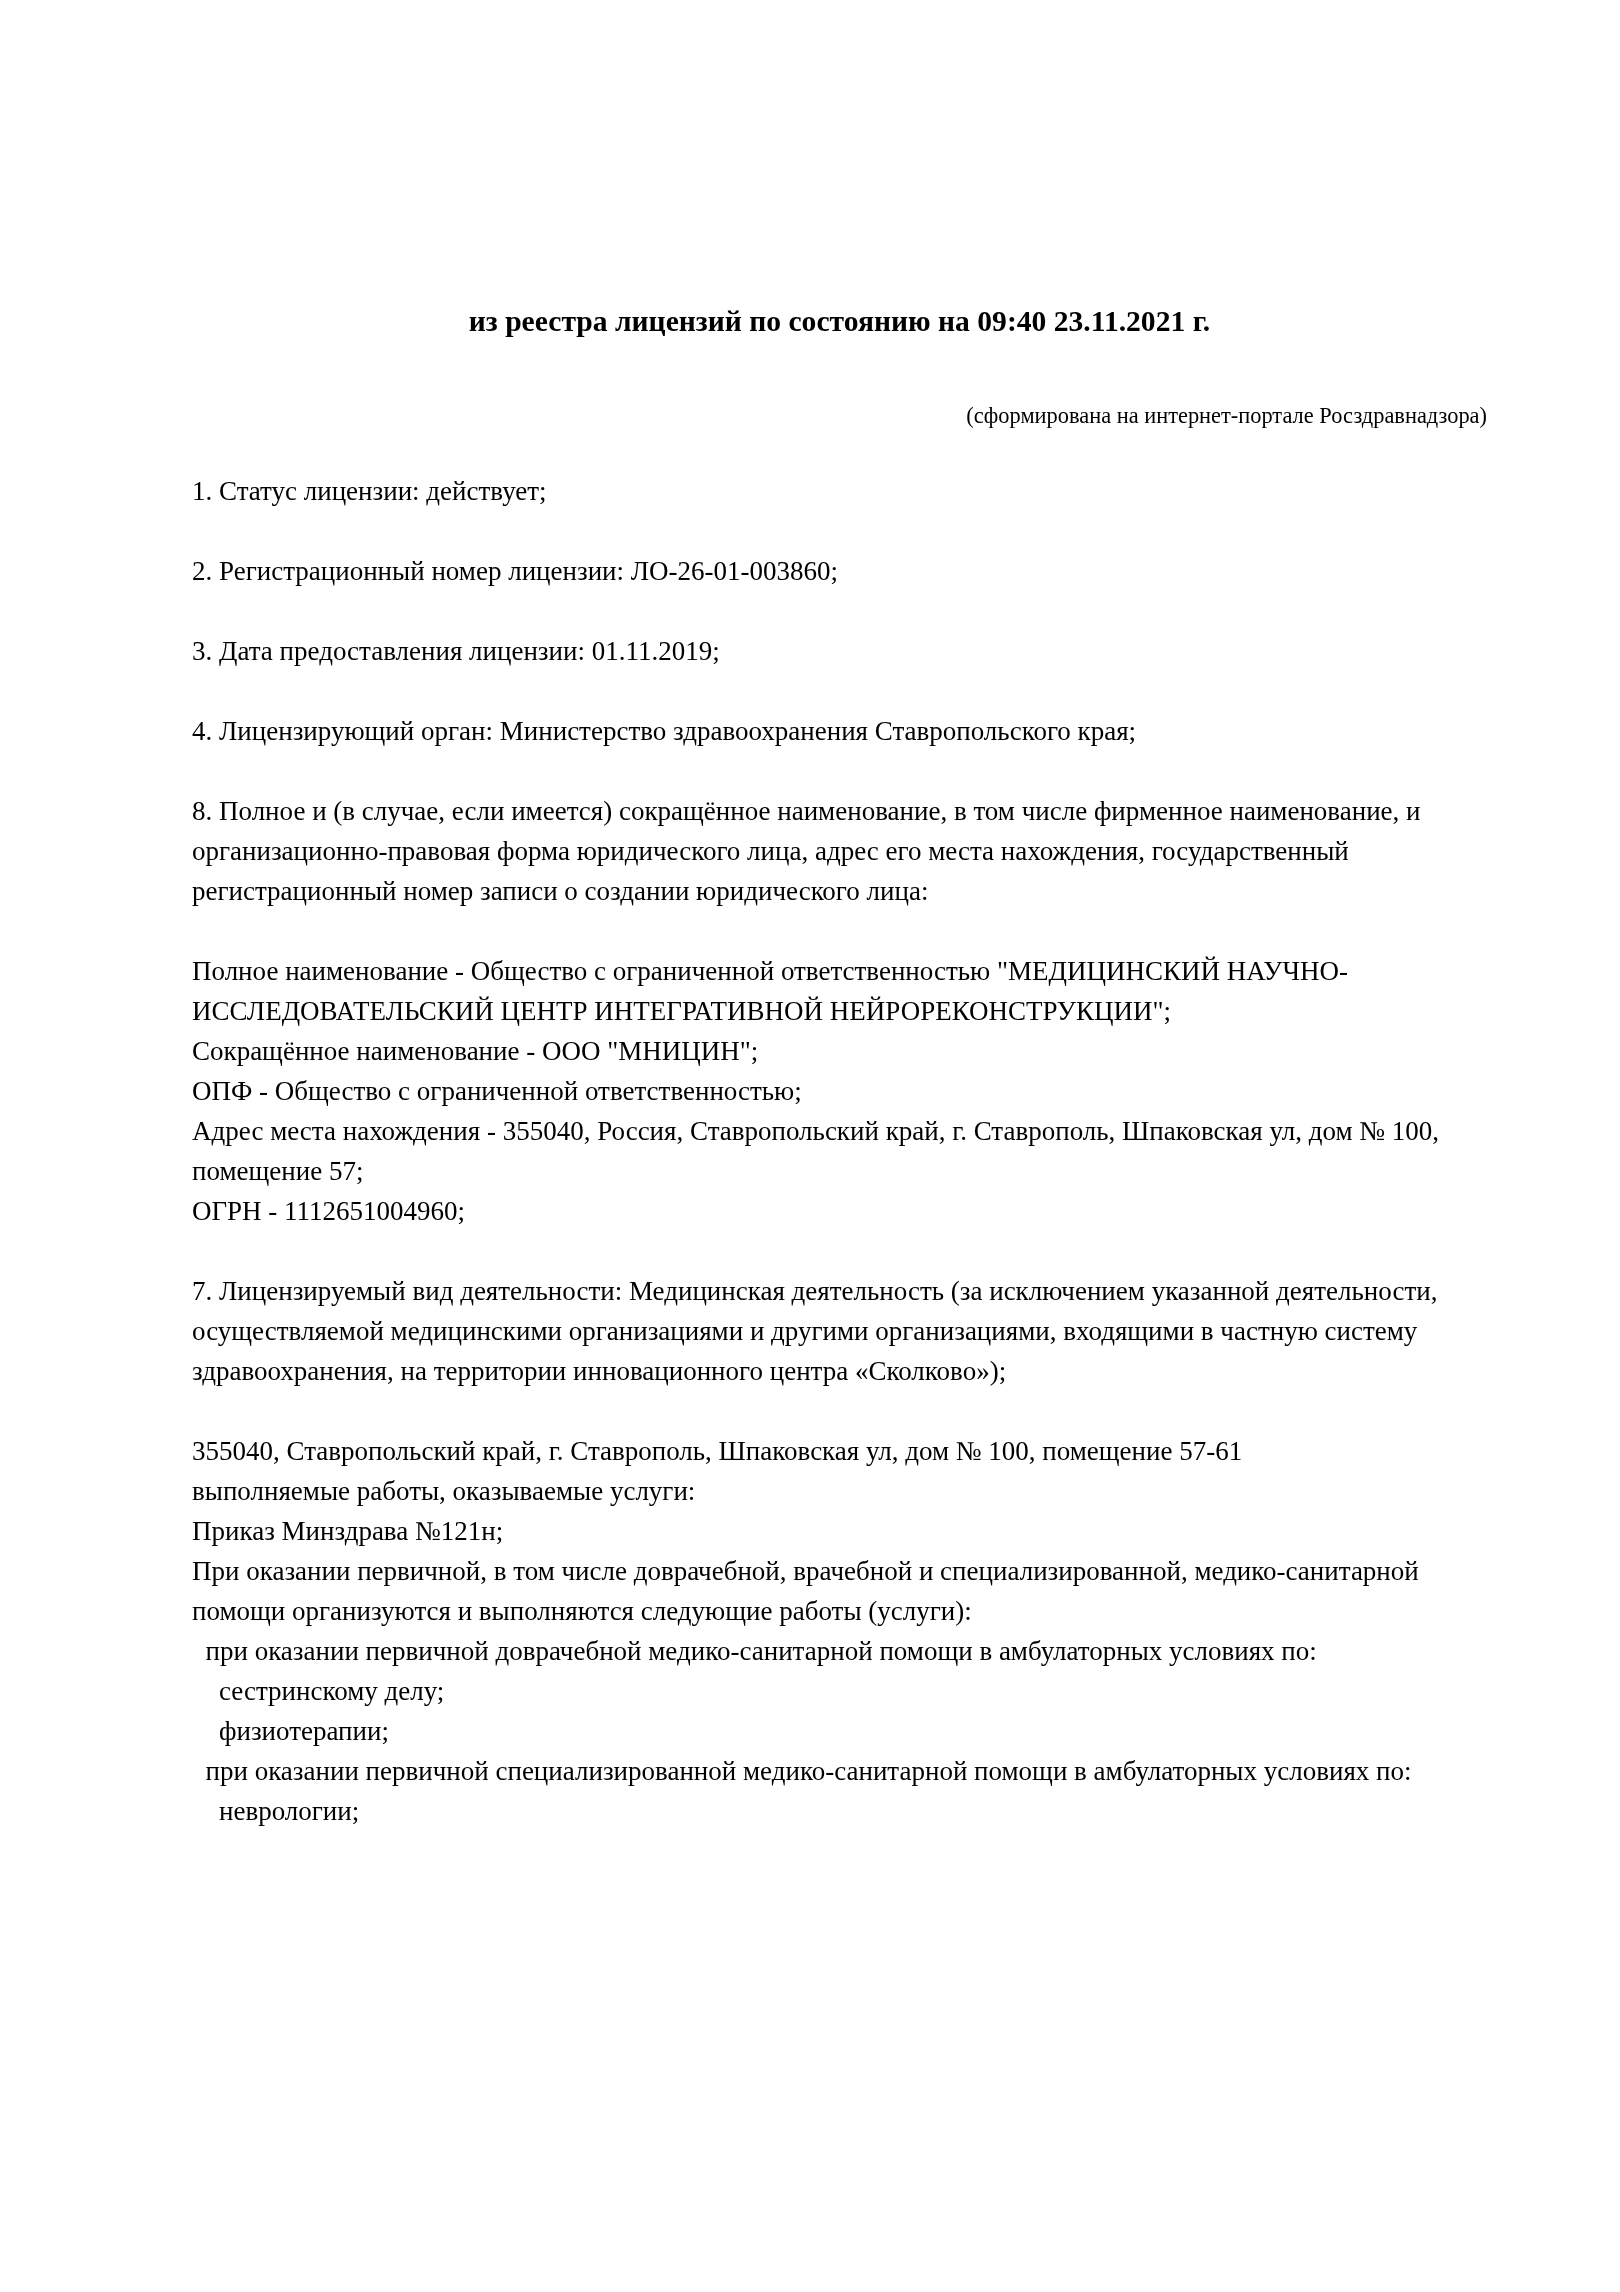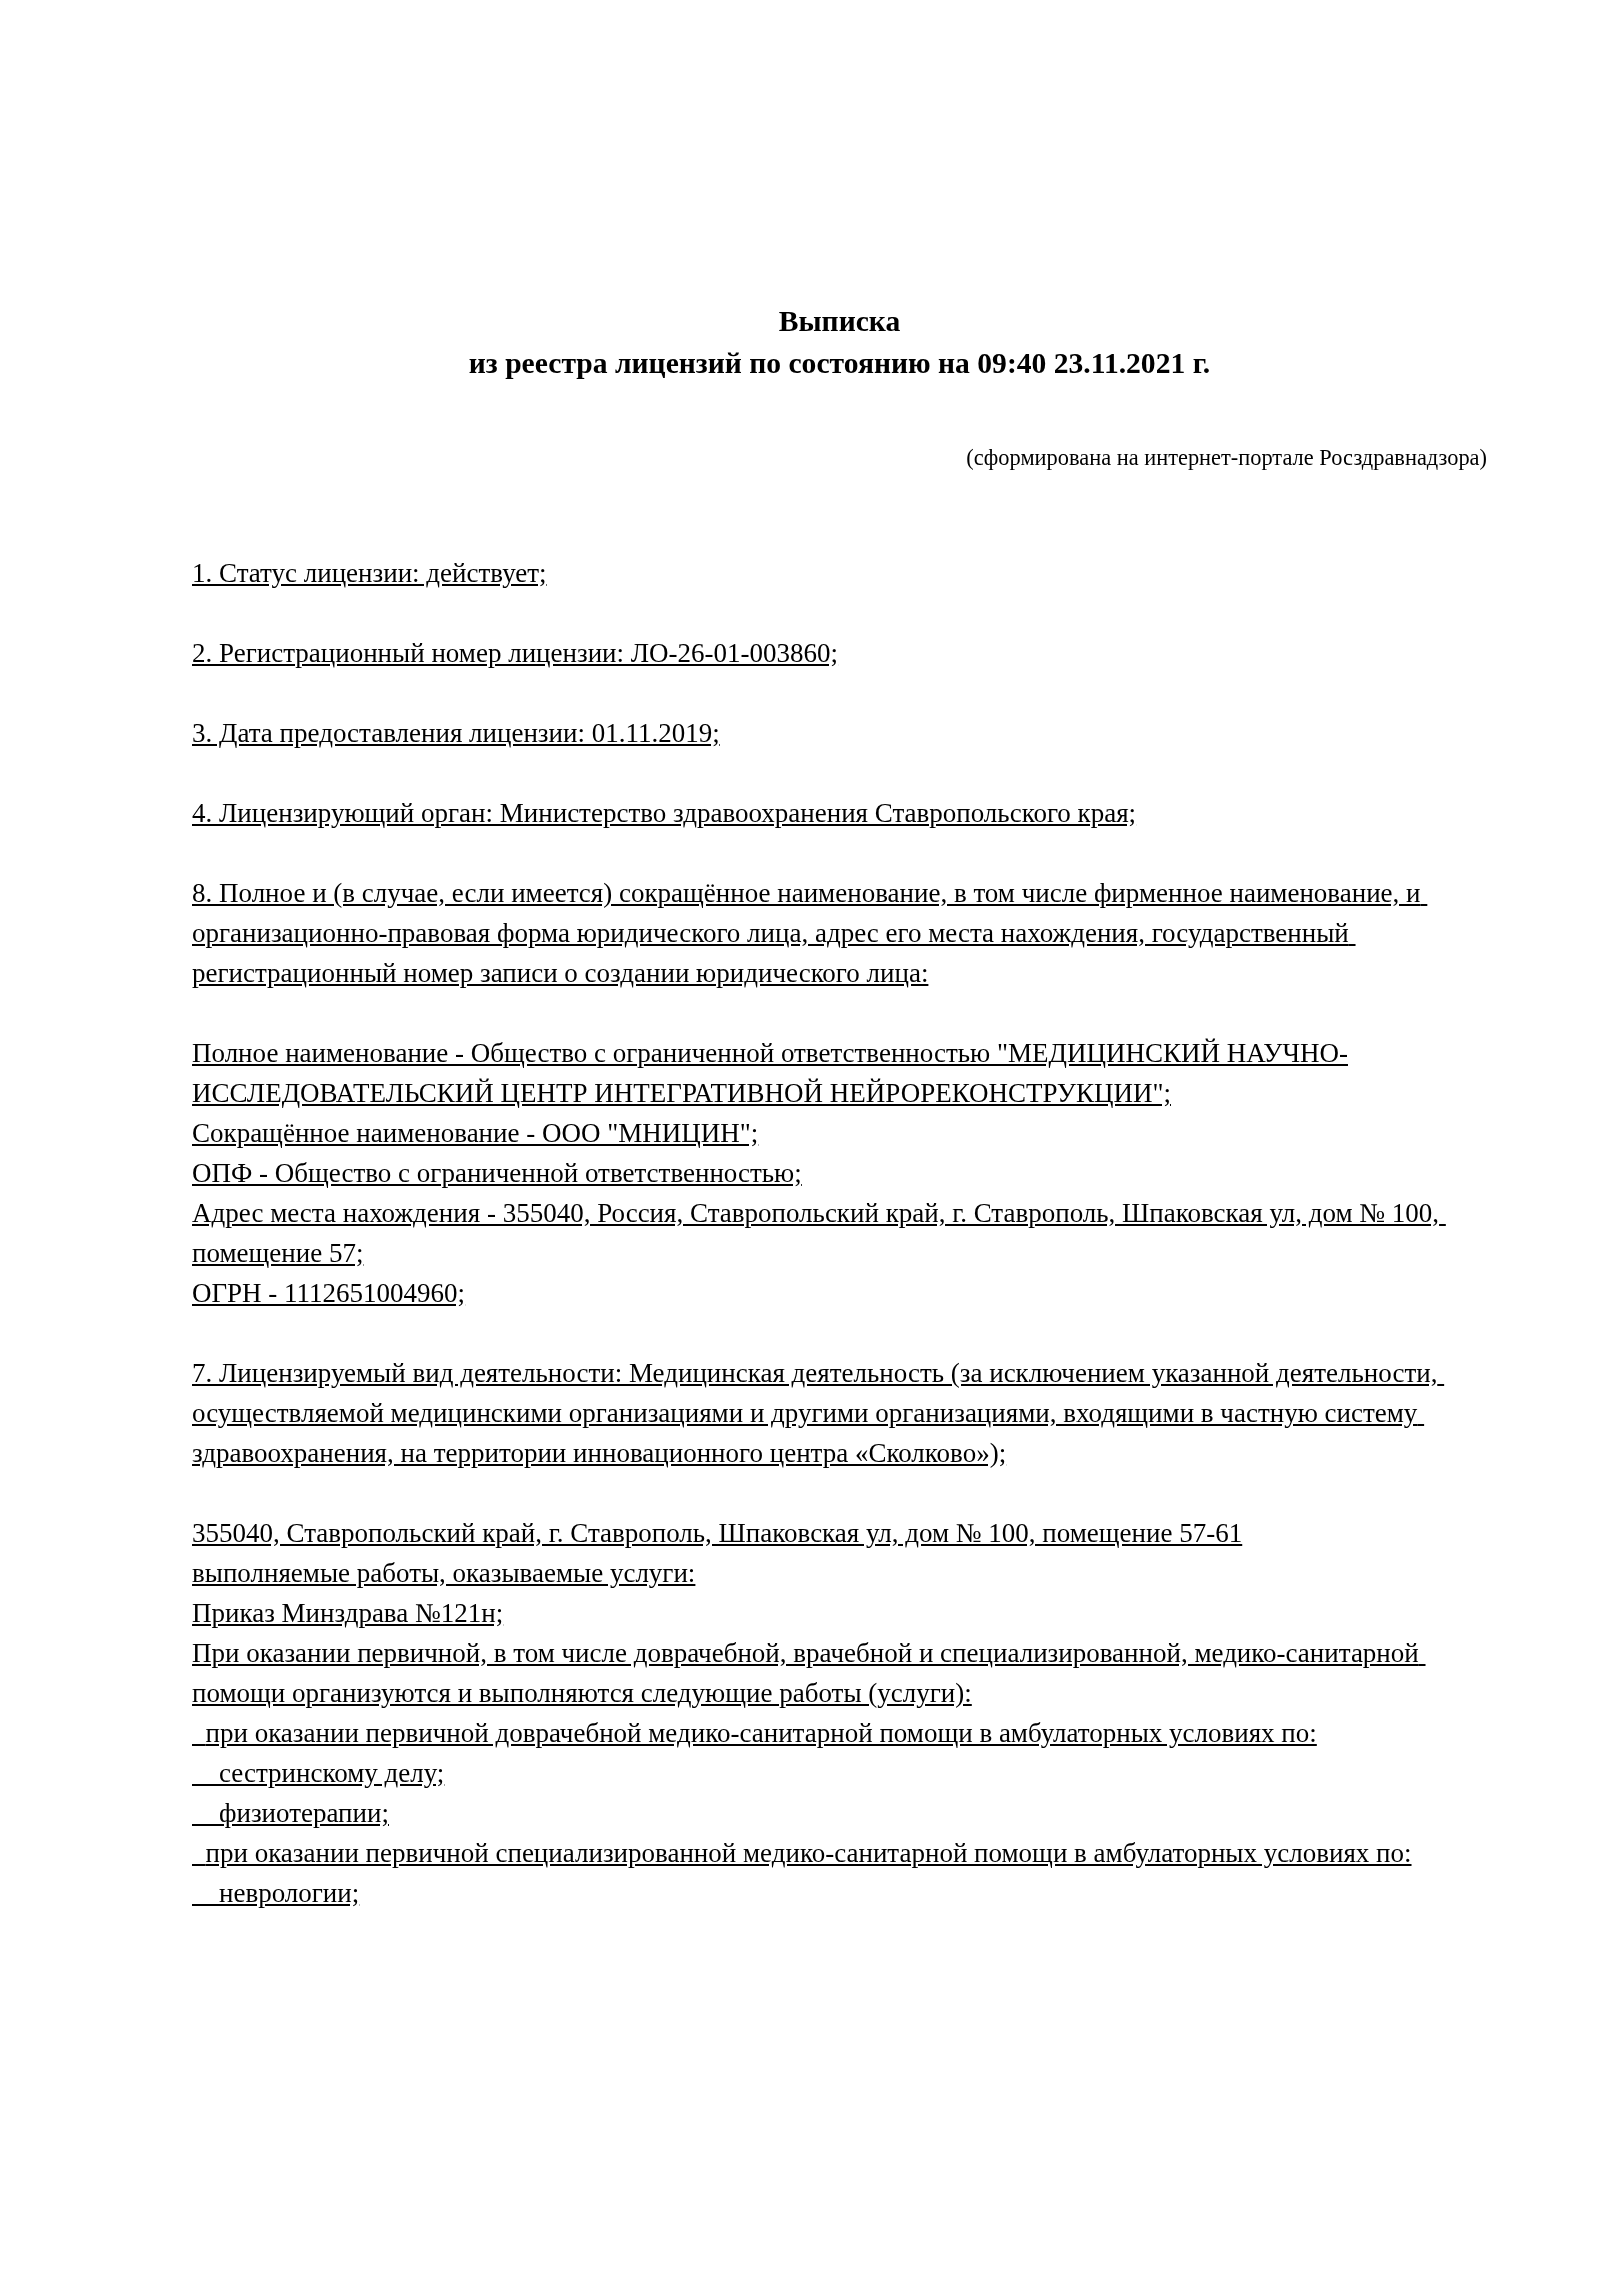--- a/index.html
+++ b/index.html
@@ -26,38 +26,36 @@
     font-size: 29.6px;
     line-height: 42px;
   }
   .doc-subtitle {
     text-align: right;
     font-size: 22.4px;
     line-height: 27px;
     margin-top: 60px;
   }
   .content {
-    margin-top: 82px;
-    text-decoration: underline;
+    margin-top: 42px;
   }
   .content p {
     font-size: 27px;
     line-height: 40px;
     margin: 0 0 40px 0;
     white-space: pre-wrap;
     max-width: 1303px;
   }
 </style>
 </head>
 <body>
 
 <div class="page">
 
   <div class="doc-title">
-    <div>Выписка</div>
     <div>из реестра лицензий по состоянию на 09:40 23.11.2021 г.</div>
   </div>
 
   <div class="doc-subtitle">(сформирована на интернет-портале Росздравнадзора)</div>
 
   <div class="content">
     <p>1. Статус лицензии: действует;</p>
     <p>2. Регистрационный номер лицензии: ЛО-26-01-003860;</p>
     <p>3. Дата предоставления лицензии: 01.11.2019;</p>
     <p>4. Лицензирующий орган: Министерство здравоохранения Ставропольского края;</p>

